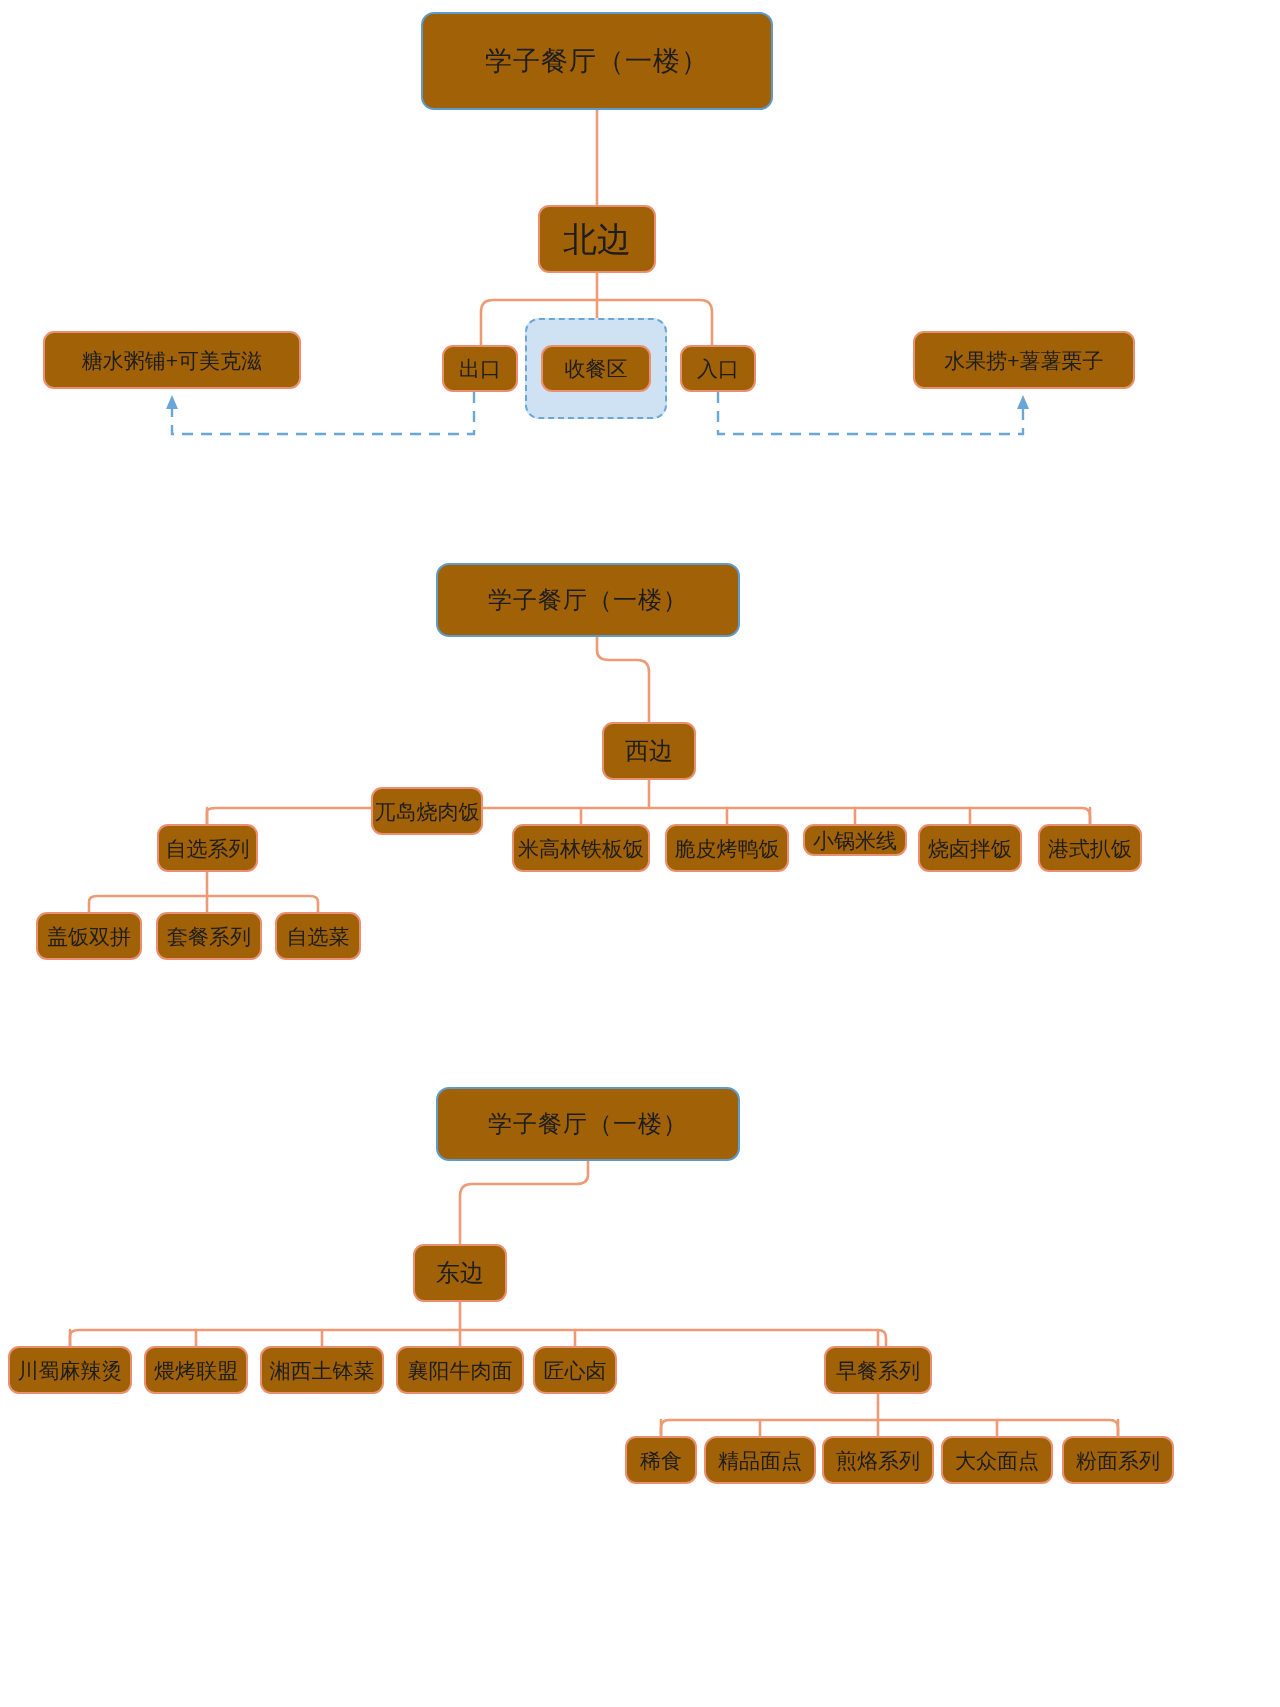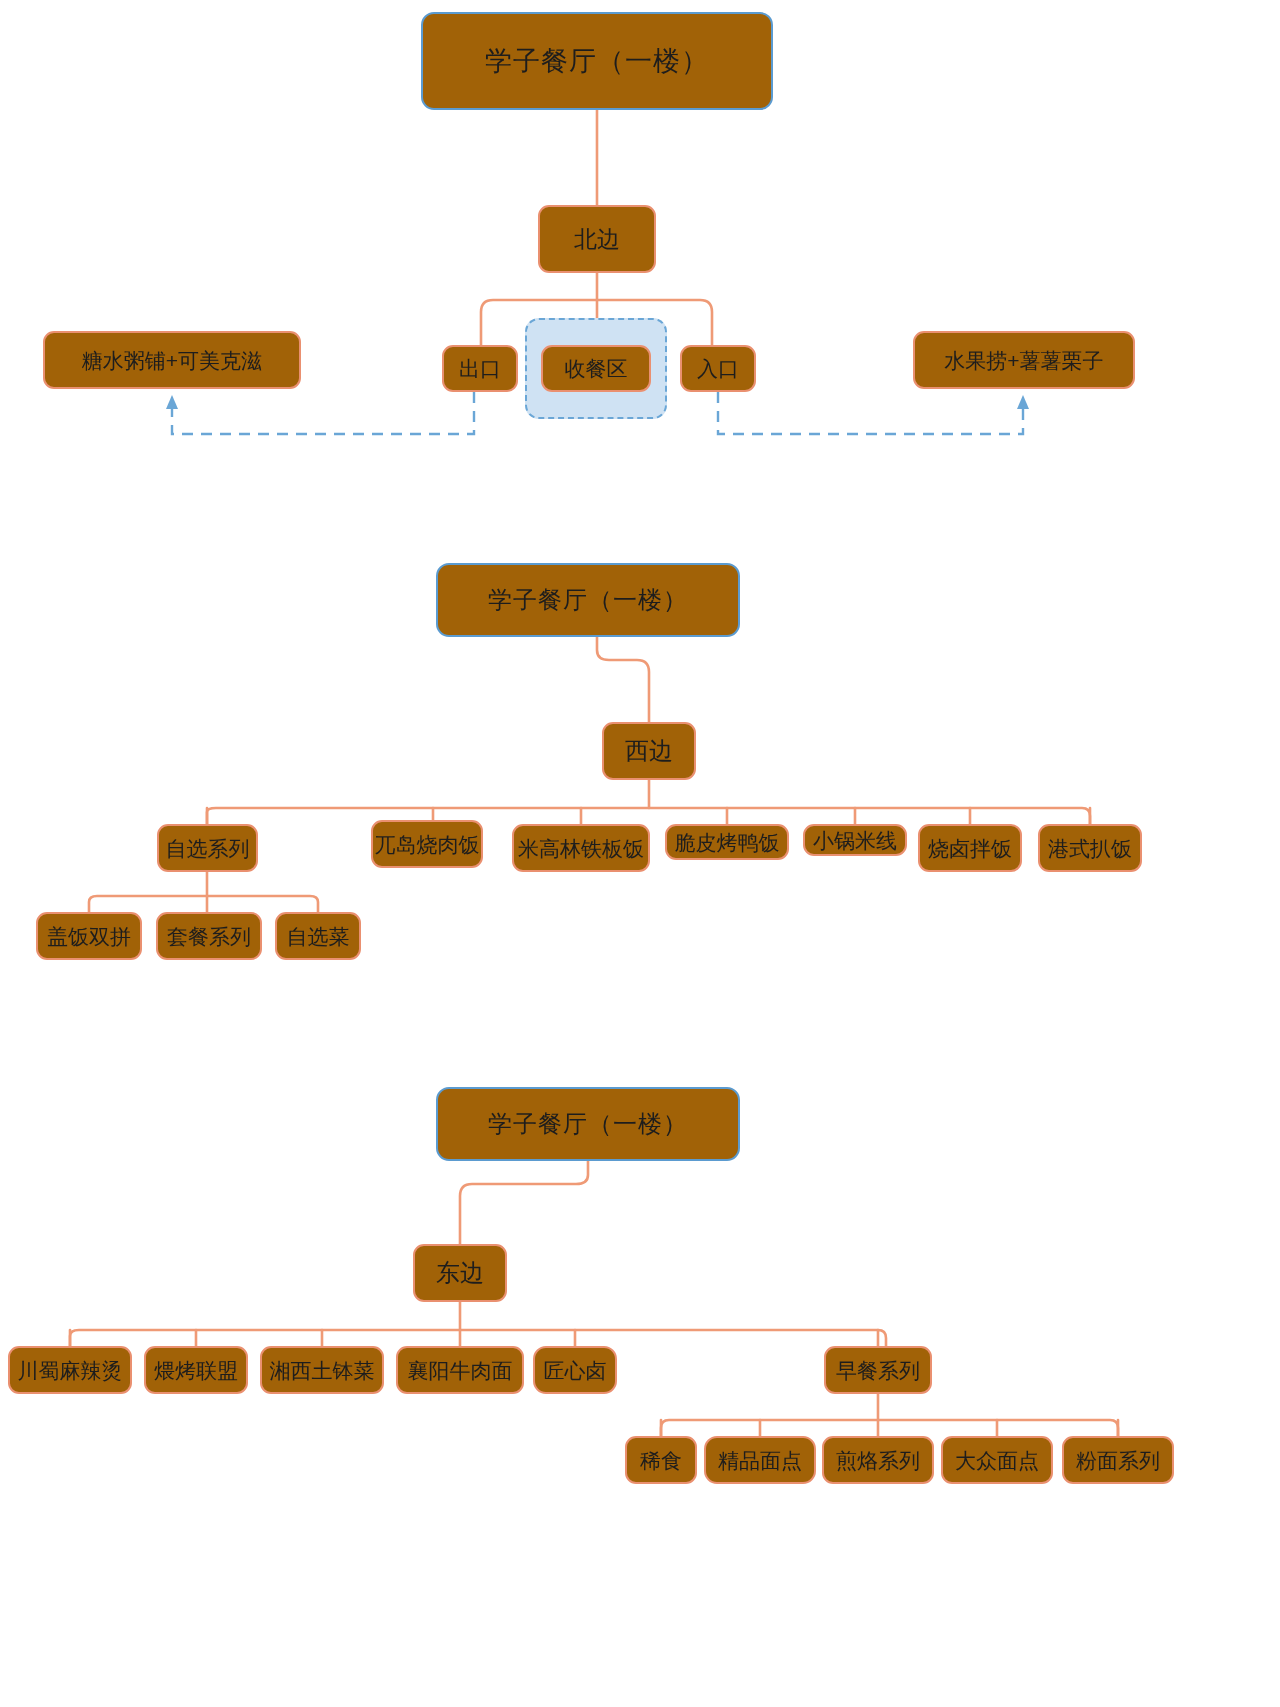--- a/index.html
+++ b/index.html
@@ -15,21 +15,21 @@
     position:absolute;box-sizing:border-box;
     display:flex;align-items:center;justify-content:center;
     border:2.2px solid #ea9070;border-radius:11px;
     background:#a16207;color:#1d1d1d;
     white-space:nowrap;line-height:1;
   }
   .node.root{
     border:2.4px solid #5b9bd0;border-radius:13px;
     font-size:27px;letter-spacing:1px;
   }
-  .node.level1{font-size:23px;}
+  .node.level1{font-size:34px;}
   .node.level2{font-size:21px;}
   .node.level3{font-size:21px;}
   .node.small{font-size:21px;}
 
   .sel-wrap{
     position:absolute;box-sizing:border-box;
     border:2px dashed #6aa6d6;border-radius:14px;
     background:#cfe2f3;
   }
 </style>
@@ -125,27 +125,27 @@
     <span>学子餐厅（一楼）</span>
   </div>
 
   <div class="node level1" style="left:602px;top:722px;width:94px;height:58px;font-size:24px;">
     <span>西边</span>
   </div>
 
   <div class="node level2" style="left:157px;top:824px;width:101px;height:48px;">
     <span>自选系列</span>
   </div>
-  <div class="node level2" style="left:371px;top:820px;width:112px;height:48px;text-align:right;">
+  <div class="node level2" style="left:371px;top:787px;width:112px;height:48px;text-align:right;">
     <span>兀岛烧肉饭</span>
   </div>
   <div class="node level2" style="left:512px;top:824px;width:138px;height:48px;">
     <span>米高林铁板饭</span>
   </div>
-  <div class="node level2" style="left:665px;top:824px;width:124px;height:36px;">
+  <div class="node level2" style="left:665px;top:824px;width:124px;height:48px;">
     <span>脆皮烤鸭饭</span>
   </div>
   <div class="node level2" style="left:803px;top:824px;width:104px;height:32px;">
     <span>小锅米线</span>
   </div>
   <div class="node level2" style="left:918px;top:824px;width:104px;height:48px;">
     <span>烧卤拌饭</span>
   </div>
   <div class="node level2" style="left:1038px;top:824px;width:104px;height:48px;">
     <span>港式扒饭</span>

